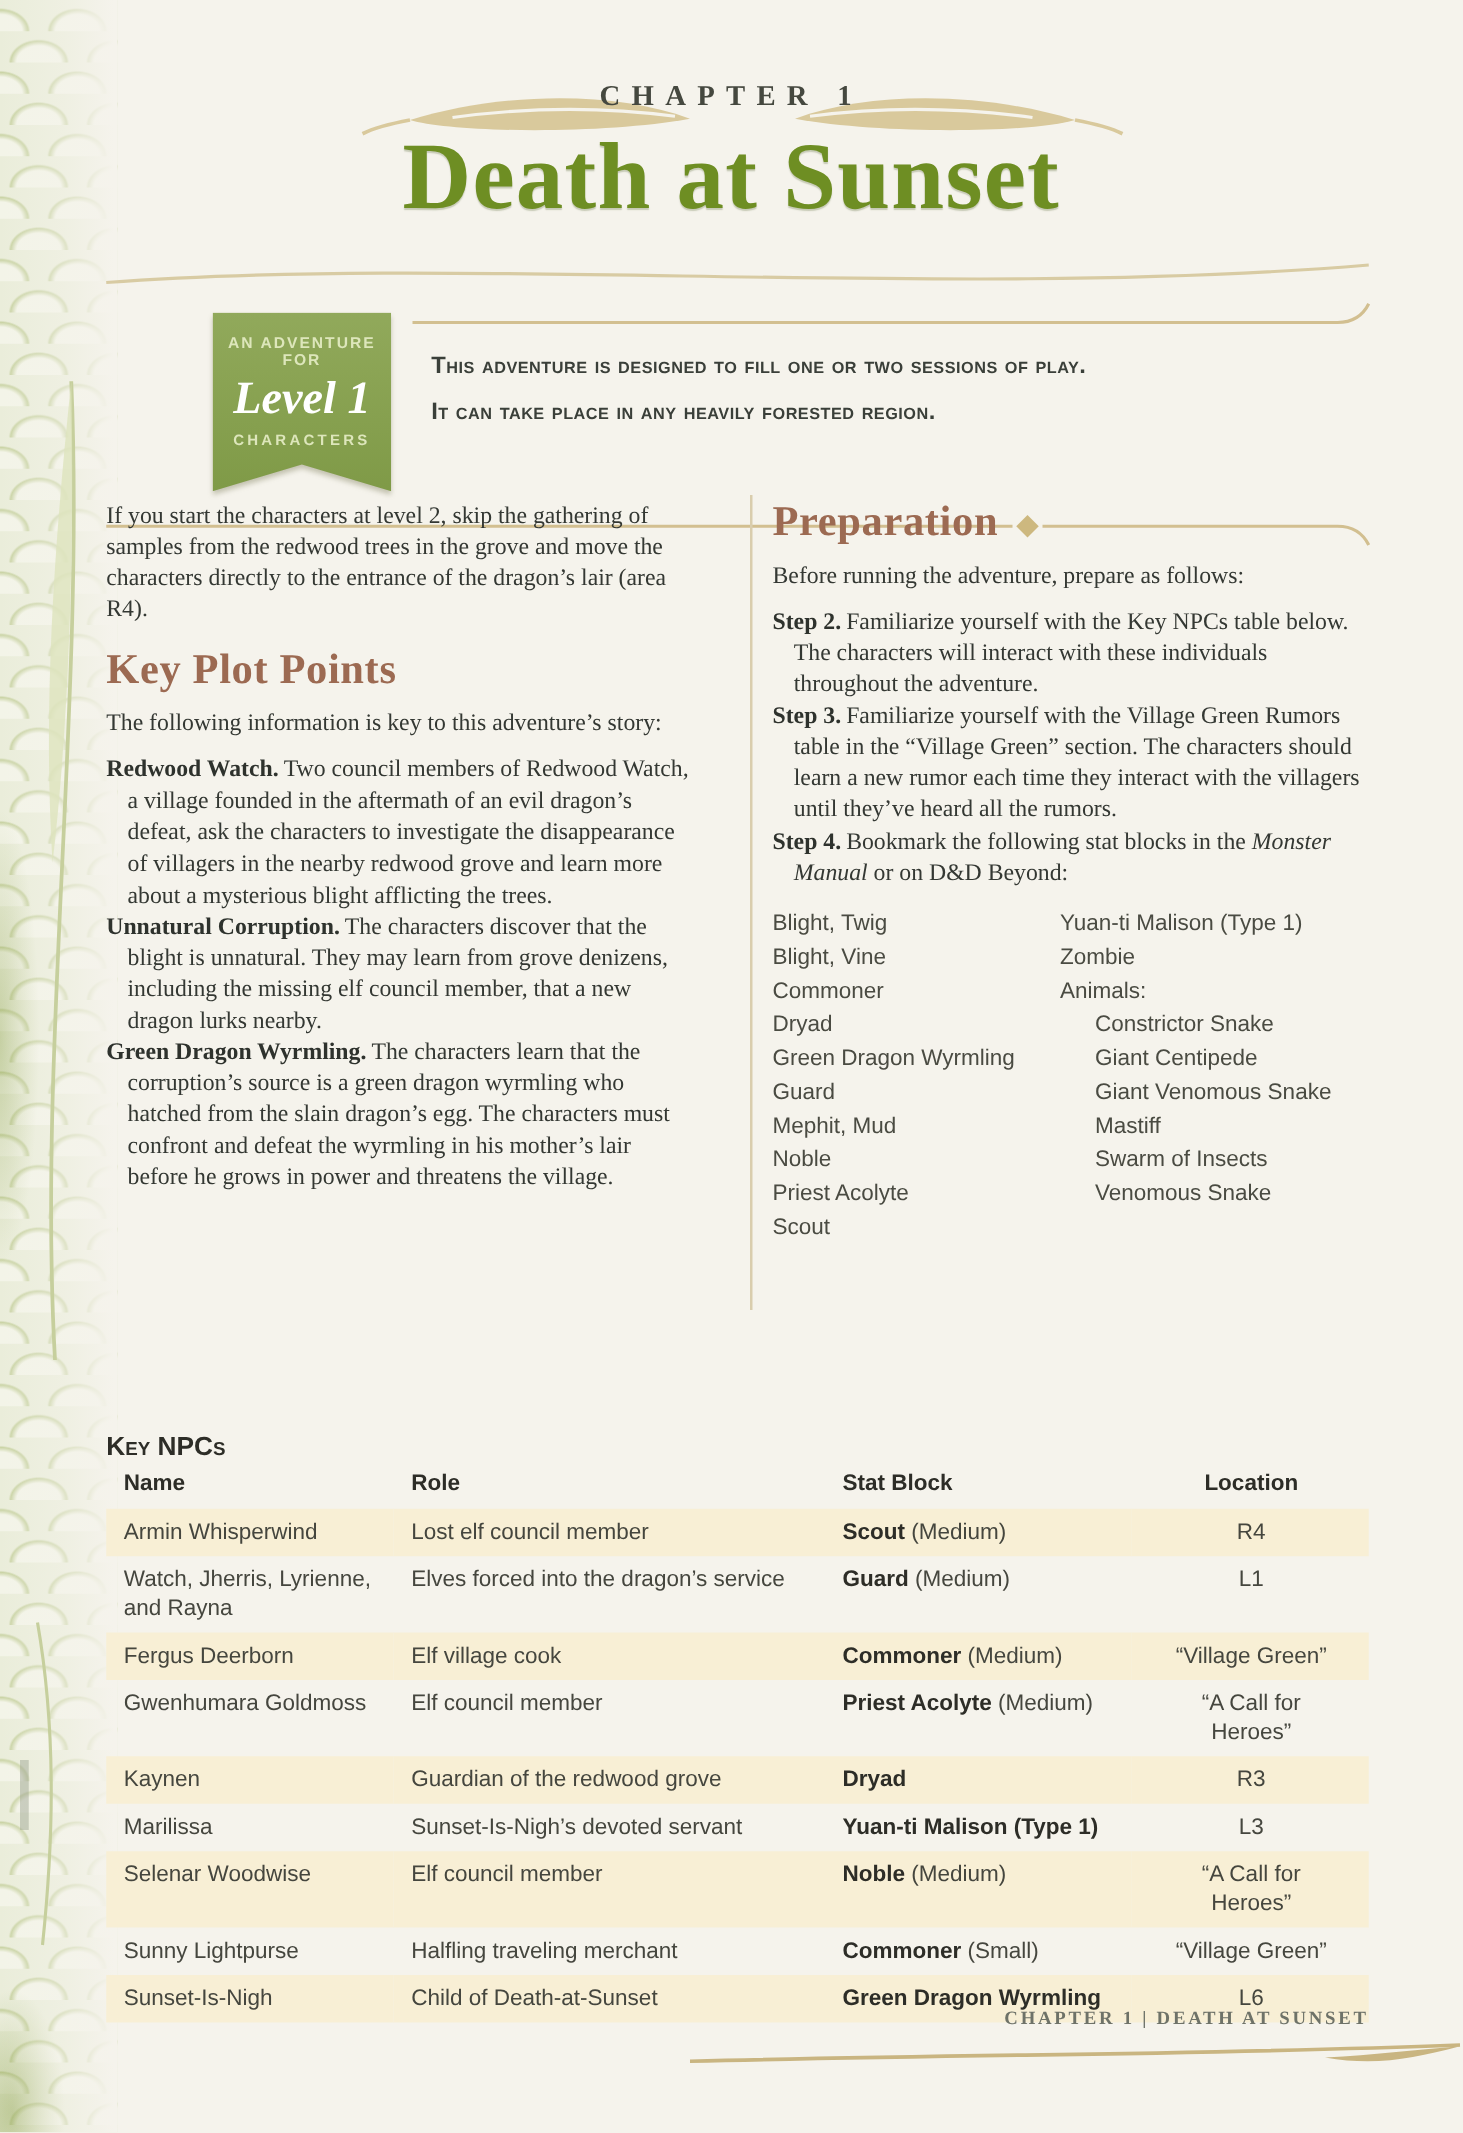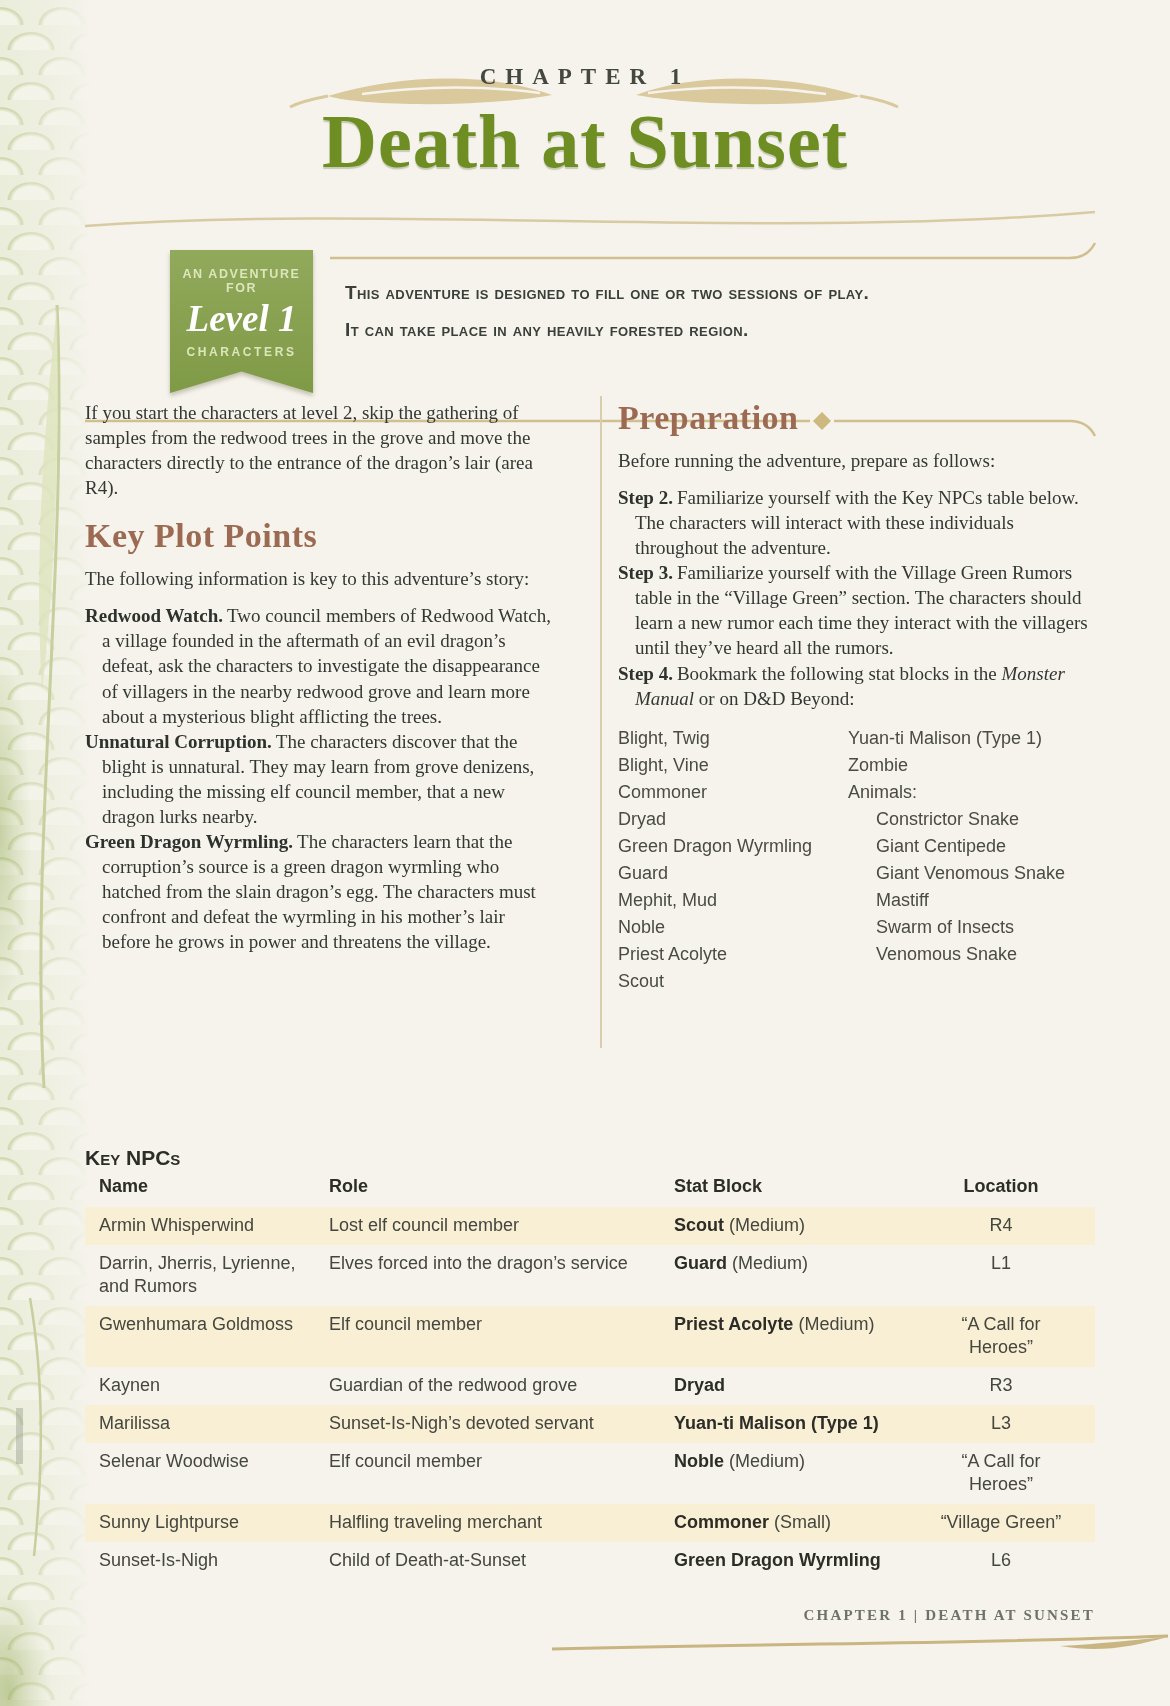--- a/index.html
+++ b/index.html
@@ -202,24 +202,30 @@
         </tr>
       </thead>
       <tbody>
         <tr>
           <td>Armin Whisperwind</td>
           <td>Lost elf council member</td>
           <td><b>Scout</b><span> (Medium)</span></td>
           <td class="c-loc"><span class="locwrap">R4</span></td>
         </tr>
         <tr>
-          <td>Darrin, Jherris, Lyrienne, and Rumors</td>
+          <td>Watch, Jherris, Lyrienne, and Rayna</td>
           <td>Elves forced into the dragon’s service</td>
           <td><b>Guard</b><span> (Medium)</span></td>
           <td class="c-loc"><span class="locwrap">L1</span></td>
+        </tr>
+        <tr>
+          <td>Fergus Deerborn</td>
+          <td>Elf village cook</td>
+          <td><b>Commoner</b><span> (Medium)</span></td>
+          <td class="c-loc"><span class="locwrap">“Village Green”</span></td>
         </tr>
         <tr>
           <td>Gwenhumara Goldmoss</td>
           <td>Elf council member</td>
           <td><b>Priest Acolyte</b><span> (Medium)</span></td>
           <td class="c-loc"><span class="locwrap">“A Call for Heroes”</span></td>
         </tr>
         <tr>
           <td>Kaynen</td>
           <td>Guardian of the redwood grove</td>

